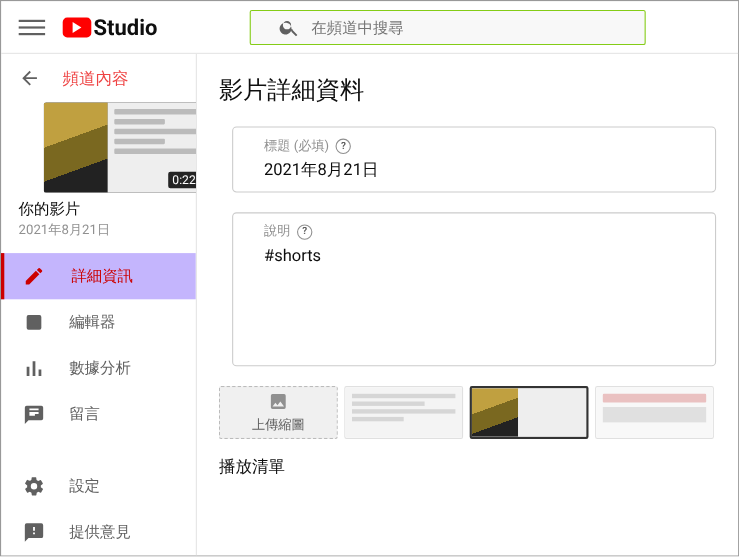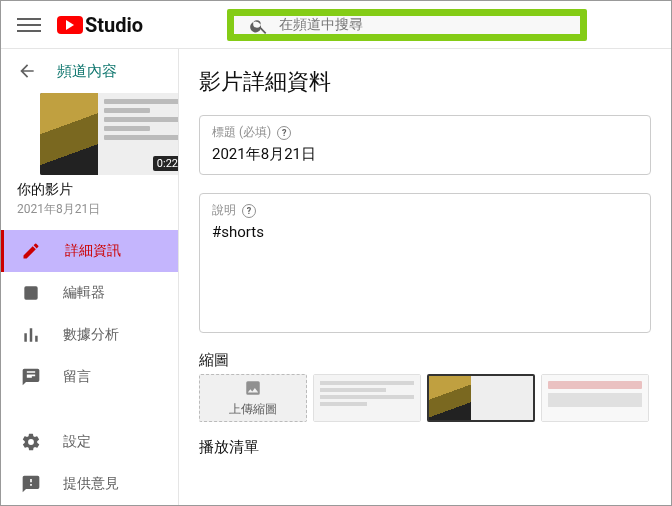--- a/index.html
+++ b/index.html
@@ -7,30 +7,30 @@
 .app { display: flex; flex-direction: column; height: 100%; border: 1px solid #999; }
 
 
 .header { display: flex; align-items: center; height: 48px; padding: 0 16px; border-bottom: 1px solid #e5e5e5; gap: 16px; }
 .menu-icon { width: 24px; height: 24px; cursor: pointer; display: flex; flex-direction: column; justify-content: center; gap: 4px; }
 .menu-icon span { height: 2px; background: #606060; display: block; }
 .logo { display: flex; align-items: center; gap: 2px; font-weight: 700; font-size: 20px; }
 .logo-icon { width: 26px; height: 18px; background: #ff0000; border-radius: 4px; position: relative; }
 .logo-icon::after { content: ""; position: absolute; left: 9px; top: 4px; border-left: 8px solid #fff; border-top: 5px solid transparent; border-bottom: 5px solid transparent; }
 .search-wrap { flex: 1; display: flex; justify-content: center; }
-.search { width: 360px; height: 32px; border: 7px solid #84cc16; border-radius: 2px; display: flex; align-items: flex-start; padding: 0 15px; background: #f8f8f8; }
+.search { width: 360px; height: 32px; border: 1px solid #84cc16; border-radius: 2px; display: flex; align-items: center; padding: 0 25px; background: #f8f8f8; }
 .search svg { width: 20px; height: 20px; fill: #606060; margin-right: 10px; }
 .search input { border: none; outline: none; background: transparent; font-size: 14px; flex: 1; color: #606060; }
 
 
 .body { display: flex; flex: 1; overflow: hidden; }
 .sidebar { width: 178px; border-right: 1px solid #e5e5e5; display: flex; flex-direction: column; overflow-y: auto; }
 .sb-top { padding: 12px 16px 4px; display: flex; align-items: center; gap: 20px; }
 .sb-top svg { width: 20px; height: 20px; fill: #606060; }
-.sb-top-title { font-size: 15px; color: #0f766e; }
+.sb-top-title { font-size: 15px; color: #ef4444; }
 .thumb-wrap { padding: 8px 16px 6px; }
 .thumb { width: 146px; height: 82px; background: #555; position: relative; border-radius: 2px; overflow: hidden; margin-left: 23px; }
 .thumb-inner { display: flex; height: 100%; }
 .thumb-a { width: 40%; background: linear-gradient(160deg,#c0a040 40%,#7a6820 40%,#7a6820 70%,#222 70%); }
 .thumb-b { width: 60%; background: #eee; }
 .thumb-b .rows { padding: 6px; }
 .thumb-b .row { height: 5px; background: #bbb; margin-bottom: 4px; border-radius: 1px; }
 .thumb-b .row.short { width: 60%; }
 .duration { position: absolute; right: 4px; bottom: 4px; background: rgba(0,0,0,0.85); color: #fff; font-size: 11px; padding: 1px 4px; border-radius: 2px; }
 .vid-meta { padding: 0 16px 8px; }
@@ -38,21 +38,21 @@
 .vid-date { font-size: 12px; color: #909090; }
 .nav { flex: 1; display: flex; flex-direction: column; padding-top: 4px; }
 .nav-item { display: flex; align-items: center; gap: 22px; padding: 0 20px; height: 42px; cursor: pointer; font-size: 14px; color: #606060; }
 .nav-item.active { color: #cc0000; border-left: 3px solid #cc0000; padding-left: 17px; background: #c4b5fd; gap: 24px; }
 .nav-item svg { width: 20px; height: 20px; fill: currentColor; }
 .nav-spacer { flex: 1; }
 
 
 .main { flex: 1; overflow-y: auto; padding: 18px 20px; }
 .page-title { font-size: 22px; font-weight: 500; margin-bottom: 18px; }
-.field { border: 1px solid #ccc; border-radius: 4px; padding: 8px 12px 10px; margin-bottom: 18px; }
+.field { border: 1px solid #ccc; border-radius: 4px; padding: 8px 28px 10px; margin-bottom: 18px; margin-left: 12px; }
 .field-label { font-size: 12px; color: #909090; display: flex; align-items: center; gap: 6px; margin-bottom: 4px; }
 .help-icon { width: 14px; height: 14px; border: 1.5px solid #909090; border-radius: 50%; display: inline-flex; align-items: center; justify-content: center; font-size: 9px; color: #606060; font-weight: 700; }
 .field-value { font-size: 15px; color: #0d0d0d; }
 .field.desc { min-height: 140px; }
 .section-title { font-size: 15px; font-weight: 500; margin: 14px 0 4px; }
 .section-sub { font-size: 13px; color: #606060; margin-bottom: 10px; }
 .section-sub a { color: #065fd4; text-decoration: none; margin-left: 4px; }
 .thumbs { display: flex; gap: 6px; }
 .tb { width: 108px; height: 48px; border: 1px solid #ccc; border-radius: 2px; background: #f0f0f0; position: relative; overflow: hidden; }
 .tb.upload { border: 1px dashed #bbb; display: flex; flex-direction: column; align-items: center; justify-content: center; gap: 4px; color: #606060; }
@@ -182,21 +182,20 @@
       </div>
 
       <div class="field desc">
         <div class="field-label">
           <span>說明</span>
           <span class="help-icon">?</span>
         </div>
         <div class="field-value">#shorts</div>
       </div>
 
-      <div class="section-title">縮圖</div>
       <div class="thumbs">
         <div class="tb upload">
           <svg viewBox="0 0 24 24">
               <path d="M21 19V5a2 2 0 0 0-2-2H5a2 2 0 0 0-2 2v14a2 2 0 0 0 2 2h14a2 2 0 0 0 2-2zM8.5 13.5l2.5 3 3.5-4.5 4.5 6H5l3.5-4.5z"></path>
             </svg>
           <span>上傳縮圖</span>
         </div>
         <div class="tb dim">
           <div class="tb-fill2">
               <div class="line"></div>

